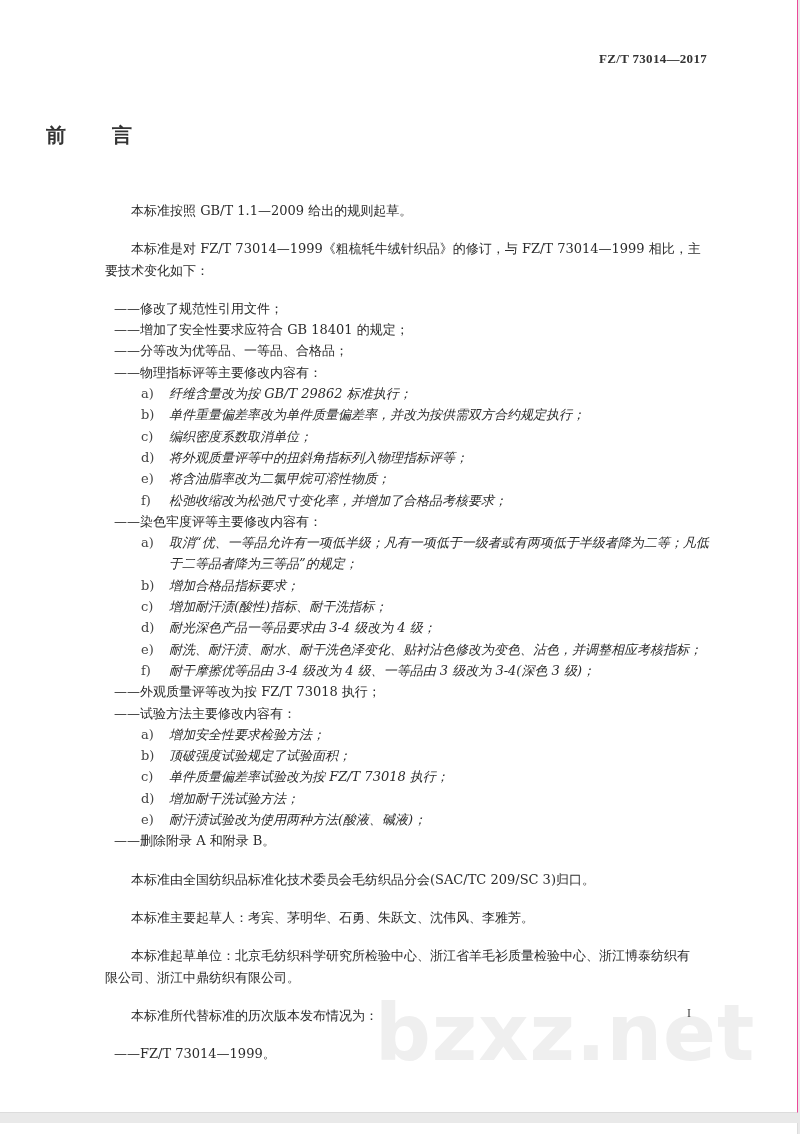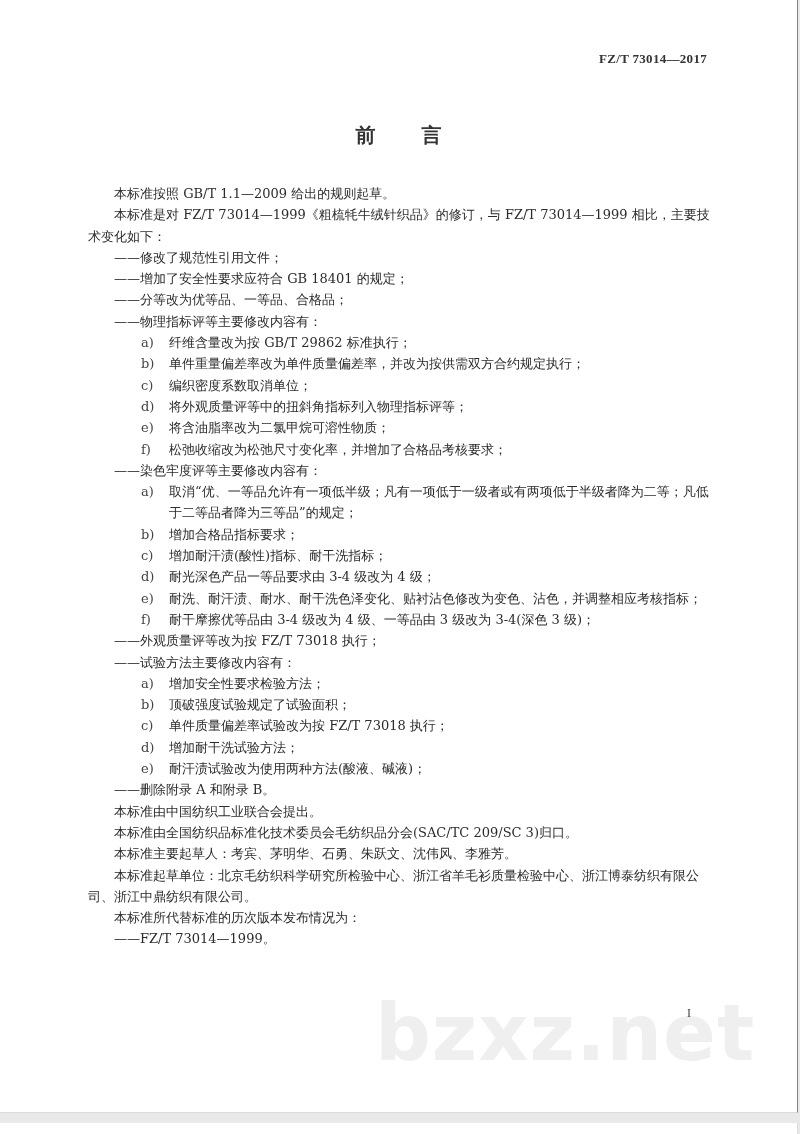--- a/index.html
+++ b/index.html
@@ -24,35 +24,35 @@
       border-right: 1px solid #dcdcdc;
     }
     .std-code {
       position: absolute; right: 90px; top: 51px;
       font-family: "Liberation Serif", serif;
       font-size: 13px; letter-spacing: 0.3px; color: #333;
       font-weight: bold;
     }
     .title {
       position: absolute; left: 0; width: 797px; top: 122px;
-      text-align: center; font-size: 20px; font-weight: bold;
+      text-align: left; font-size: 20px; font-weight: bold;
       font-family: "DejaVu Sans", sans-serif; color: #333;
       letter-spacing: 46px; text-indent: 46px;
     }
     .body-text {
       position: absolute; left: 88px; top: 183px; width: 630px;
       font-size: 13px; line-height: 21.3px;
     }
-    .p { margin: 0; text-indent: 26px; }
+    .p { margin: 17px; text-indent: 26px; }
     .dash { margin: 0; padding-left: 26px; }
     .dash-wrap { margin: 0; padding-left: 26px; text-indent: 0; }
     .dash-wrap .cont { display: block; padding-left: 26px; }
     .item { margin: 0; padding-left: 53px; position: relative; }
     .item .lbl { position: absolute; left: 53px; width: 30px; color: #444; }
-    .item .txt { display: block; padding-left: 28px; }
+    .item .txt { display: block; padding-left: 28px; font-style: italic; }
     .page-num {
       position: absolute; right: 106px; top: 1006px;
       font-size: 12px; color: #444;
       font-family: "Liberation Serif", serif;
     }
     .watermark {
       position: absolute; left: 375px; top: 988px;
       font-family: "DejaVu Sans", sans-serif; font-weight: bold;
       font-size: 78px; color: #efefef; letter-spacing: 1px;
     }
@@ -143,21 +143,20 @@
         <span class="lbl">d)</span>
         <span class="txt">增加耐干洗试验方法；</span>
       </div>
     <div class="item">
         <span class="lbl">e)</span>
         <span class="txt">耐汗渍试验改为使用两种方法(酸液、碱液)；</span>
       </div>
 
     <p class="dash">——删除附录 A 和附录 B。</p>
 
-    <p class="p">本标准由中国纺织工业联合会提出。</p>
     <p class="p">本标准由全国纺织品标准化技术委员会毛纺织品分会(SAC/TC 209/SC 3)归口。</p>
     <p class="p">本标准主要起草人：考宾、茅明华、石勇、朱跃文、沈伟风、李雅芳。</p>
     <p class="p">本标准起草单位：北京毛纺织科学研究所检验中心、浙江省羊毛衫质量检验中心、浙江博泰纺织有限公司、浙江中鼎纺织有限公司。</p>
     <p class="p">本标准所代替标准的历次版本发布情况为：</p>
     <p class="dash">——FZ/T 73014—1999。</p>
   </div>
 
   <div class="watermark">bzxz.net</div>
   <div class="page-num">I</div>
 </div>

